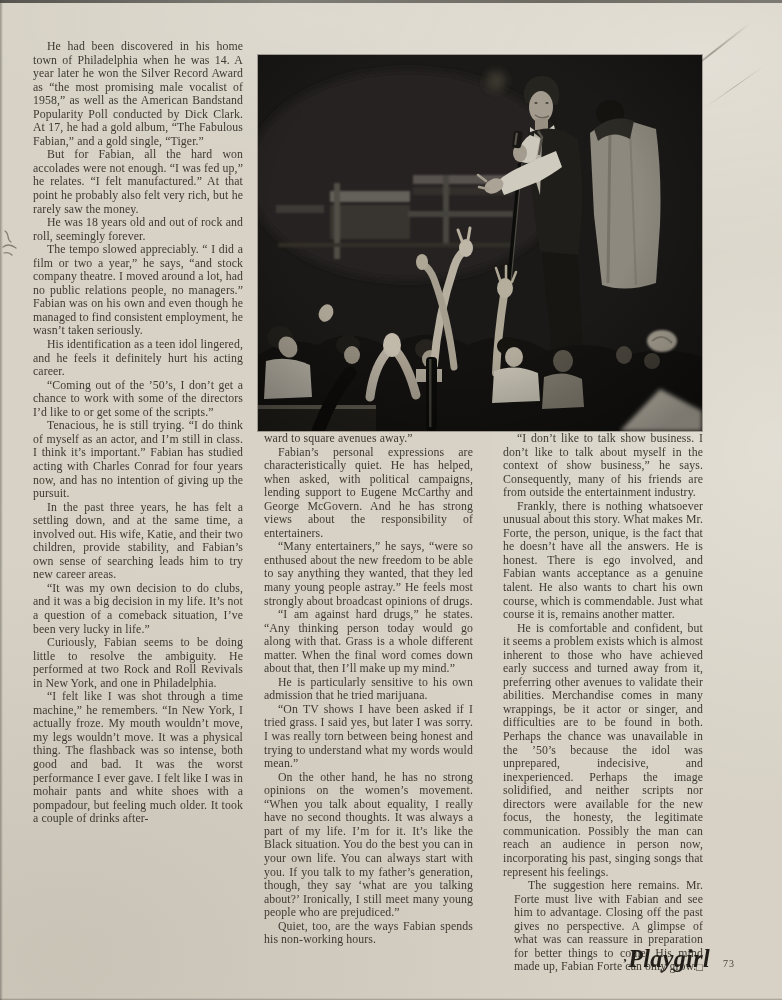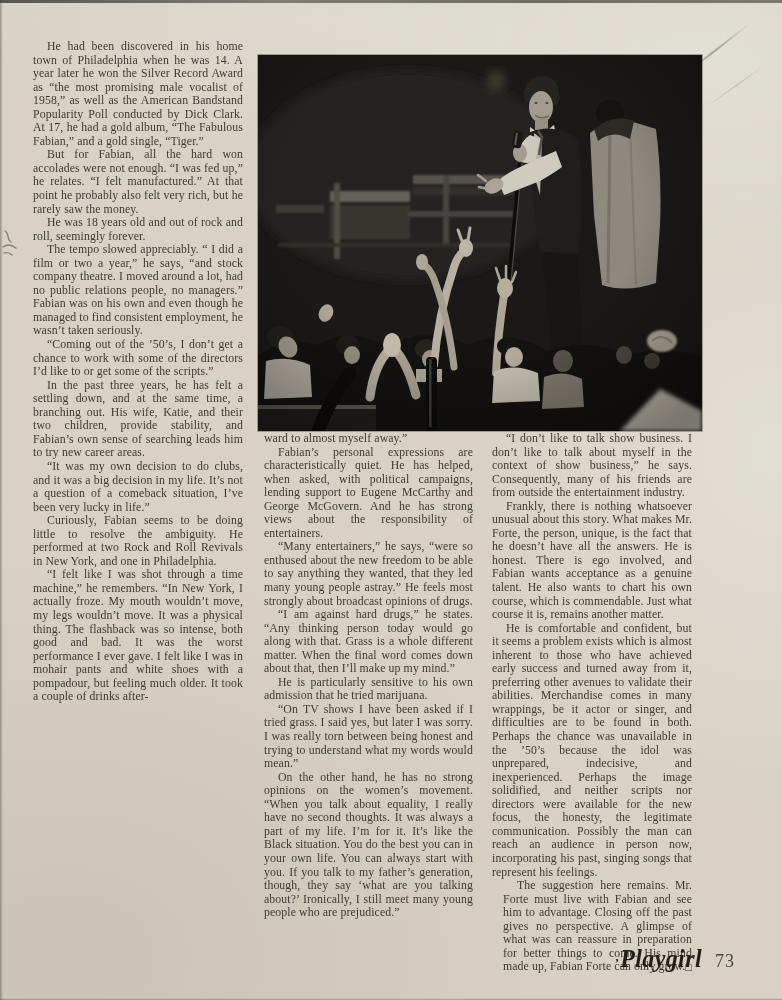--- a/index.html
+++ b/index.html
@@ -44,21 +44,21 @@
   .pencil-mark{position:absolute;left:1px;top:228px;}
   .col{
     position:absolute;
     font-size:11.8px;
     line-height:13.55px;
     text-align:justify;
     letter-spacing:.1px;
   }
   .col-1{left:33px;top:40px;width:210px;height:950px;}
   .col-2{left:264px;top:432px;width:209px;height:530px;}
-  .col-3{left:492px;top:432px;width:200px;height:530px;}
+  .col-3{left:503px;top:432px;width:200px;height:530px;}
   .para{margin:0;text-indent:14px;}
   .para.no-indent{text-indent:0;}
   .para.has-end{position:relative;margin-left:11px;}
   .endmark{
     position:absolute;right:0;bottom:2px;
     font-size:11px;line-height:10px;color:#34302a;
   }
   .photo{
     position:absolute;left:258px;top:55px;width:444px;height:376px;
     box-shadow:0 0 0 1px rgba(48,44,38,.35);
@@ -73,21 +73,21 @@
     font-family:"Liberation Serif","DejaVu Serif",serif;
     font-style:italic;font-weight:bold;
     font-size:24px;letter-spacing:.4px;color:#211e19;
     transform:scaleY(1.02);
   }
   .logo-prefix{
     font-style:normal;font-weight:bold;font-size:13px;color:#211e19;
     margin-right:1px;
   }
   .page-number{
-    font-size:18px;color:#4a453d;margin-left:13px;letter-spacing:1px;
+    font-size:10px;color:#4a453d;margin-left:13px;letter-spacing:1px;
   }
 </style>
 </head>
 <body>
 
 <div class="page">
 
   <div class="top-edge"></div>
   <div class="left-edge"></div>
   <div class="bottom-edge"></div>
@@ -223,34 +223,37 @@
 
       <rect width="444" height="376" fill="url(#vig)"></rect>
     </svg>
   </div>
 
   <div class="col col-1">
       <p class="para">He had been discovered in his home town of Philadelphia when he was 14. A year later he won the Silver Record Award as “the most promising male vocalist of 1958,” as well as the American Bandstand Popularity Poll conducted by Dick Clark. At 17, he had a gold album, “The Fabulous Fabian,” and a gold single, “Tiger.”</p>
       <p class="para">But for Fabian, all the hard won accolades were not enough. “I was fed up,” he relates. “I felt manufactured.” At that point he probably also felt very rich, but he rarely saw the money.</p>
       <p class="para">He was 18 years old and out of rock and roll, seemingly forever.</p>
       <p class="para">The tempo slowed appreciably. “ I did a film or two a year,” he says, “and stock company theatre. I moved around a lot, had no public relations people, no managers.” Fabian was on his own and even though he managed to find consistent employment, he wasn’t taken seriously.</p>
+      <p class="para">His identification as a teen idol lingered, and he feels it definitely hurt his acting career.</p>
       <p class="para">“Coming out of the ’50’s, I don’t get a chance to work with some of the directors I’d like to or get some of the scripts.”</p>
-      <p class="para">In the past three years, he has felt a settling down, and at the same time, a branching out. His wife, Katie, and their two children, provide stability, and Fabian’s own sense of searching leads him to try new career areas.</p>
+      <p class="para">Tenacious, he is still trying. “I do think of myself as an actor, and I’m still in class. I think it’s important.” Fabian has studied acting with Charles Conrad for four years now, and has no intention of giving up the pursuit.</p>
+      <p class="para">In the past three years, he has felt a settling down, and at the same time, a involved out. His wife, Katie, and their two children, provide stability, and Fabian’s own sense of searching leads him to try new career areas.</p>
       <p class="para">“It was my own decision to do clubs, and it was a big decision in my life. It’s not a question of a comeback situation, I’ve been very lucky in life.”</p>
       <p class="para">Curiously, Fabian seems to be doing little to resolve the ambiguity. He performed at two Rock and Roll Revivals in New York, and one in Philadelphia.</p>
       <p class="para">“I felt like I was shot through a time machine,” he remembers. “In New York, I actually froze. My mouth wouldn’t move, my legs wouldn’t move. It was a physical thing. The flashback was so intense, both good and bad. It was the worst performance I ever gave. I felt like I was in mohair pants and white shoes with a pompadour, but feeling much older. It took a couple of drinks after-</p>
     </div>
   <div class="col col-2">
-      <p class="para no-indent">ward to almost myself away.”</p>
+      <p class="para no-indent">ward to square avenues away.”</p>
       <p class="para">Fabian’s personal expressions are characteristically quiet. He has helped, when asked, with political campaigns, lending support to Eugene McCarthy and George McGovern. And he has strong views about the responsibility of entertainers.</p>
       <p class="para">“Many entertainers,” he says, “were so enthused about the new freedom to be able to say anything they wanted, that they led many young people astray.” He feels most strongly about broadcast opinions of drugs.</p>
       <p class="para">“I am against hard drugs,” he states. “Any thinking person today would go along with that. Grass is a whole different matter. When the final word comes down about that, then I’ll make up my mind.”</p>
       <p class="para">He is particularly sensitive to his own admission that he tried marijuana.</p>
       <p class="para">“On TV shows I have been asked if I tried grass. I said yes, but later I was sorry. I was really torn between being honest and trying to understand what my words would mean.”</p>
       <p class="para">On the other hand, he has no strong opinions on the women’s movement. “When you talk about equality, I really have no second thoughts. It was always a part of my life. I’m for it. It’s like the Black situation. You do the best you can in your own life. You can always start with you. If you talk to my father’s generation, though, they say ‘what are you talking about?’ Ironically, I still meet many young people who are prejudiced.”</p>
+      <p class="para">Quiet, too, are the ways Fabian spends his non-working hours.</p>
     </div>
   <div class="col col-3">
       <p class="para">“I don’t like to talk show business. I don’t like to talk about myself in the context of show business,” he says. Consequently, many of his friends are from outside the entertainment industry.</p>
       <p class="para">Frankly, there is nothing whatsoever unusual about this story. What makes Mr. Forte, the person, unique, is the fact that he doesn’t have all the answers. He is honest. There is ego involved, and Fabian wants acceptance as a genuine talent. He also wants to chart his own course, which is commendable. Just what course it is, remains another matter.</p>
       <p class="para">He is comfortable and confident, but it seems a problem exists which is almost inherent to those who have achieved early success and turned away from it, preferring other avenues to validate their abilities. Merchandise comes in many wrappings, be it actor or singer, and difficulties are to be found in both. Perhaps the chance was unavailable in the ’50’s because the idol was unprepared, indecisive, and inexperienced. Perhaps the image solidified, and neither scripts nor directors were available for the new focus, the honesty, the legitimate communication. Possibly the man can reach an audience in person now, incorporating his past, singing songs that represent his feelings.</p>
       <p class="para has-end">The suggestion here remains. Mr. Forte must live with Fabian and see him to advantage. Closing off the past gives no perspective. A glimpse of what was can reassure in preparation for better things to come. His mind made up, Fabian Forte can only grow. <span class="endmark">□</span></p>
     </div>
 
   <div class="footer">
     <span class="logo-prefix">’</span>

